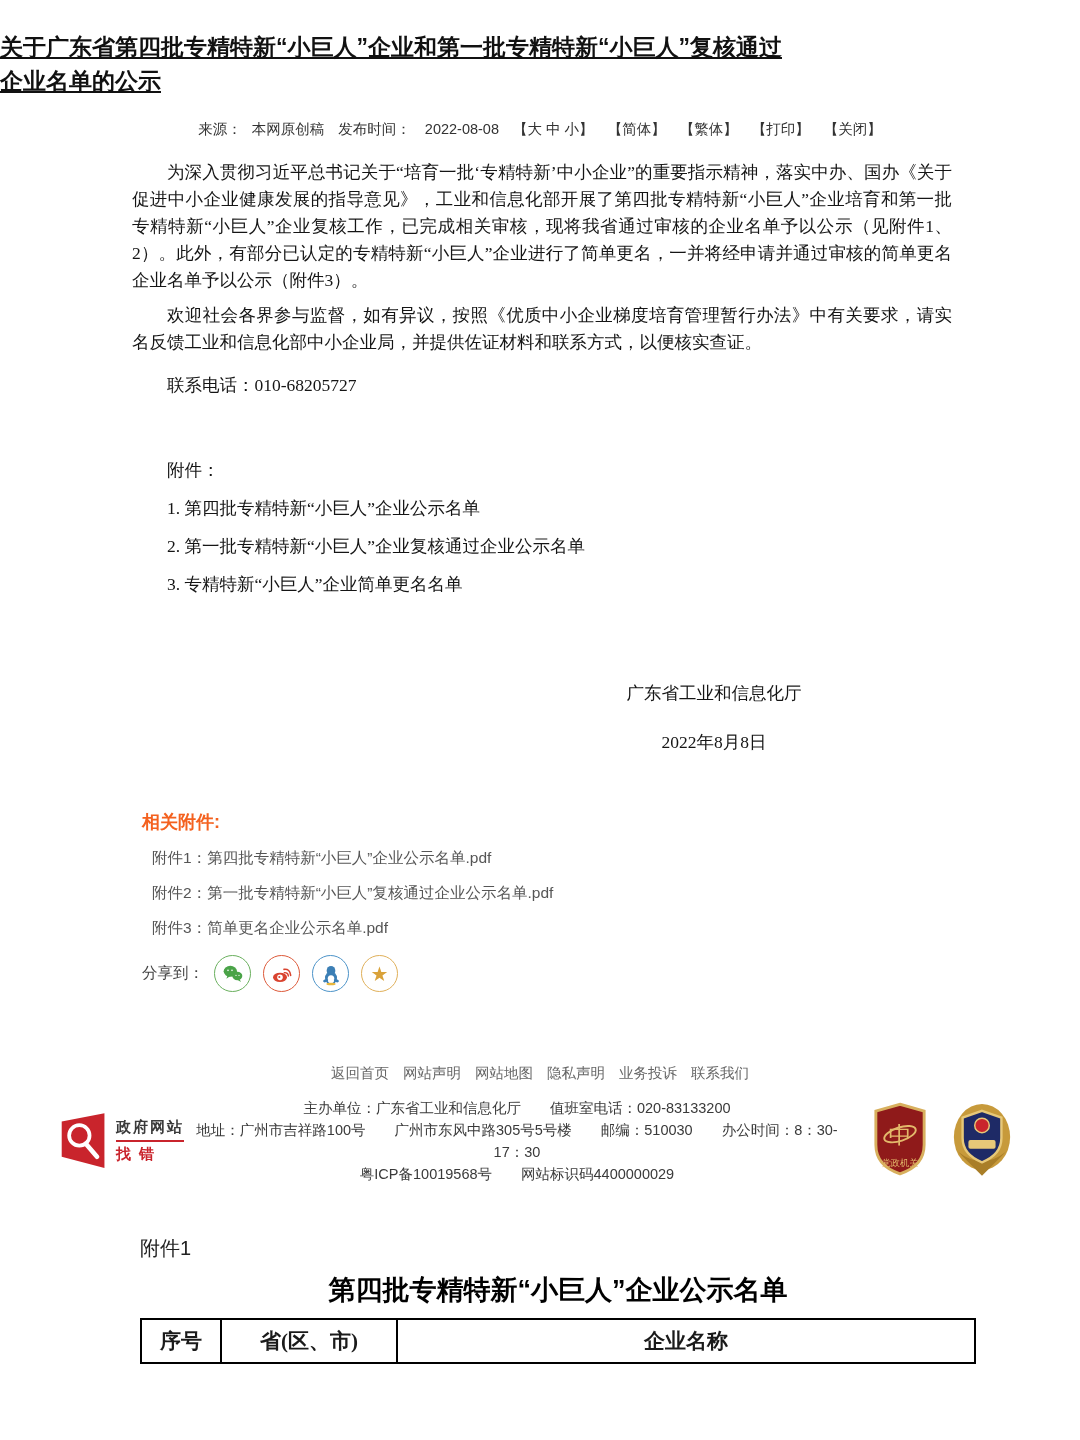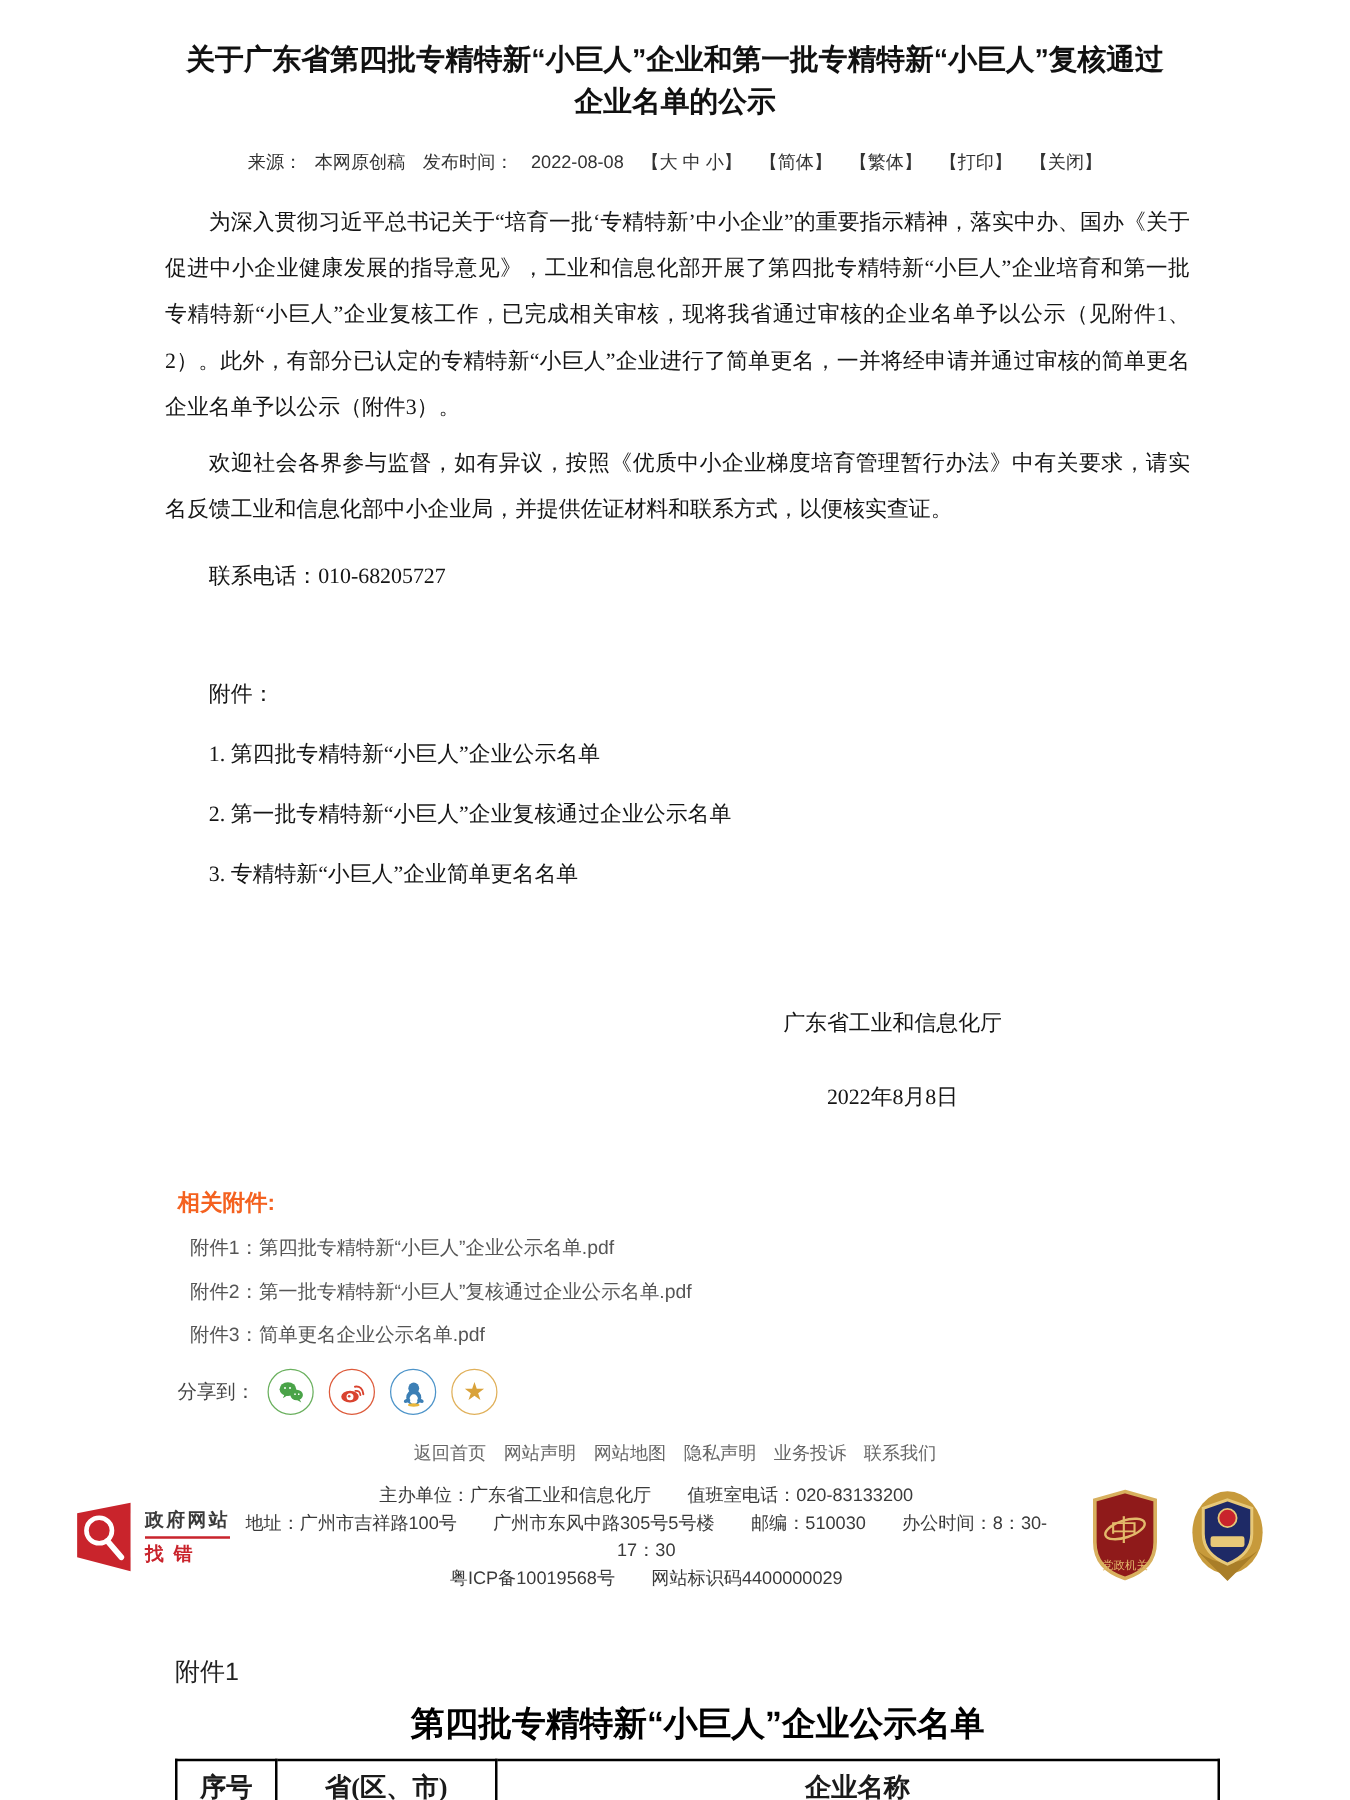--- a/index.html
+++ b/index.html
@@ -5,33 +5,33 @@
   * { margin:0; padding:0; box-sizing:border-box; }
   html,body { background:#ffffff; }
   body {
     width:1080px; min-height:1440px; margin:0 auto; position:relative;
     font-family:"Liberation Serif", serif; color:#1a1a1a; overflow:hidden;
   }
   .page { width:1080px; min-height:1440px; background:#fff; }
 
   
   .doc-title {
-    padding-top:30px; text-align:center;
+    padding-top:30px; text-align:left;
     font-family:"Liberation Sans", sans-serif; font-weight:bold;
-    font-size:23px; line-height:34px; color:#111;
+    font-size:23px; line-height:34px; color:#111;text-decoration:underline;
   }
   .meta {
     margin-top:22px; text-align:center;
     font-family:"Liberation Sans", sans-serif; font-size:14.5px; color:#333;
   }
   .meta span { margin:0 5px; }
   .meta .ctl { cursor:pointer; }
 
   
-  .article { margin:20px 0 0 132px; width:820px; font-size:17.5px; line-height:37px; color:#151515; }
+  .article { margin:20px 0 0 132px; width:820px; font-size:17.5px; line-height:27px; color:#151515; }
   .article p { text-indent:2em; text-align:justify; }
   .article p + p { margin-top:8px; }
   .article .info { margin-top:16px; }
   .attachments { margin-top:58px; }
   .attachments p { margin-top:0; }
   .attachments p + p { margin-top:11px; }
   .signature { width:240px; margin:82px 118px 0 auto; text-align:center; font-size:17.5px; }
   .signature .date { margin-top:22px; }
 
   
@@ -46,21 +46,21 @@
     display:flex; align-items:center; justify-content:center;
     border:1.5px solid #999; background:#fff; cursor:pointer;
   }
   .share-icon.wechat { border-color:#6ab05e; }
   .share-icon.weibo  { border-color:#dd5a3a; }
   .share-icon.qq     { border-color:#4d94c9; }
   .share-icon.fav    { border-color:#e0b05a; }
   .share-icon.fav span { font-size:20px; color:#d9a23a; line-height:1; }
 
   
-  .site-footer { margin-top:21px; font-family:"Liberation Sans", sans-serif; }
+  .site-footer { margin-top:72px; font-family:"Liberation Sans", sans-serif; }
   .footer-links { text-align:center; font-size:14.5px; color:#666; }
   .footer-links span { margin:0 5px; cursor:pointer; }
   .footer-main { display:flex; align-items:center; justify-content:space-between; padding:14px 66px 0 58px; }
   .error-logo { display:flex; align-items:center; cursor:pointer;justify-content:space-between; }
   .error-logo .texts { margin-left:6px; font-weight:bold; }
   .error-logo .t1 { font-size:15px; color:#3a3a3a; letter-spacing:2px; }
   .error-logo .rule { height:2px; background:var(--logo-red,#c9242c); margin:3px 0; }
   .error-logo .t2 { font-size:15px; color:var(--logo-red,#c9242c); letter-spacing:8px; }
   .footer-text { flex:1; text-align:center; font-size:14.5px; color:#3a3a3a; line-height:22px; padding:0 10px; }
   .badges { display:flex; align-items:center; }

